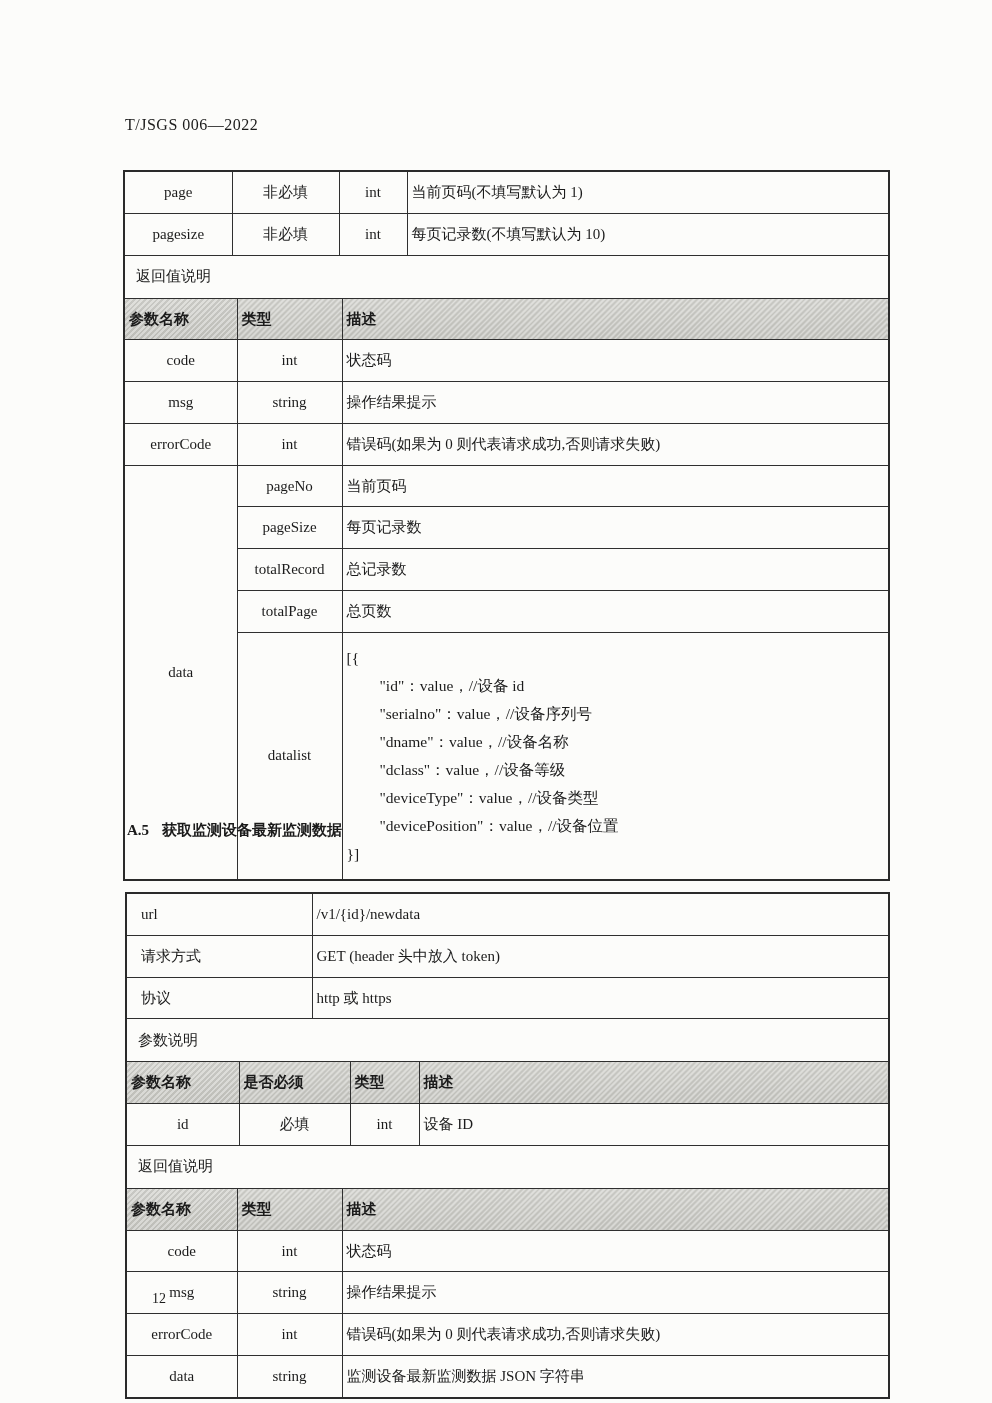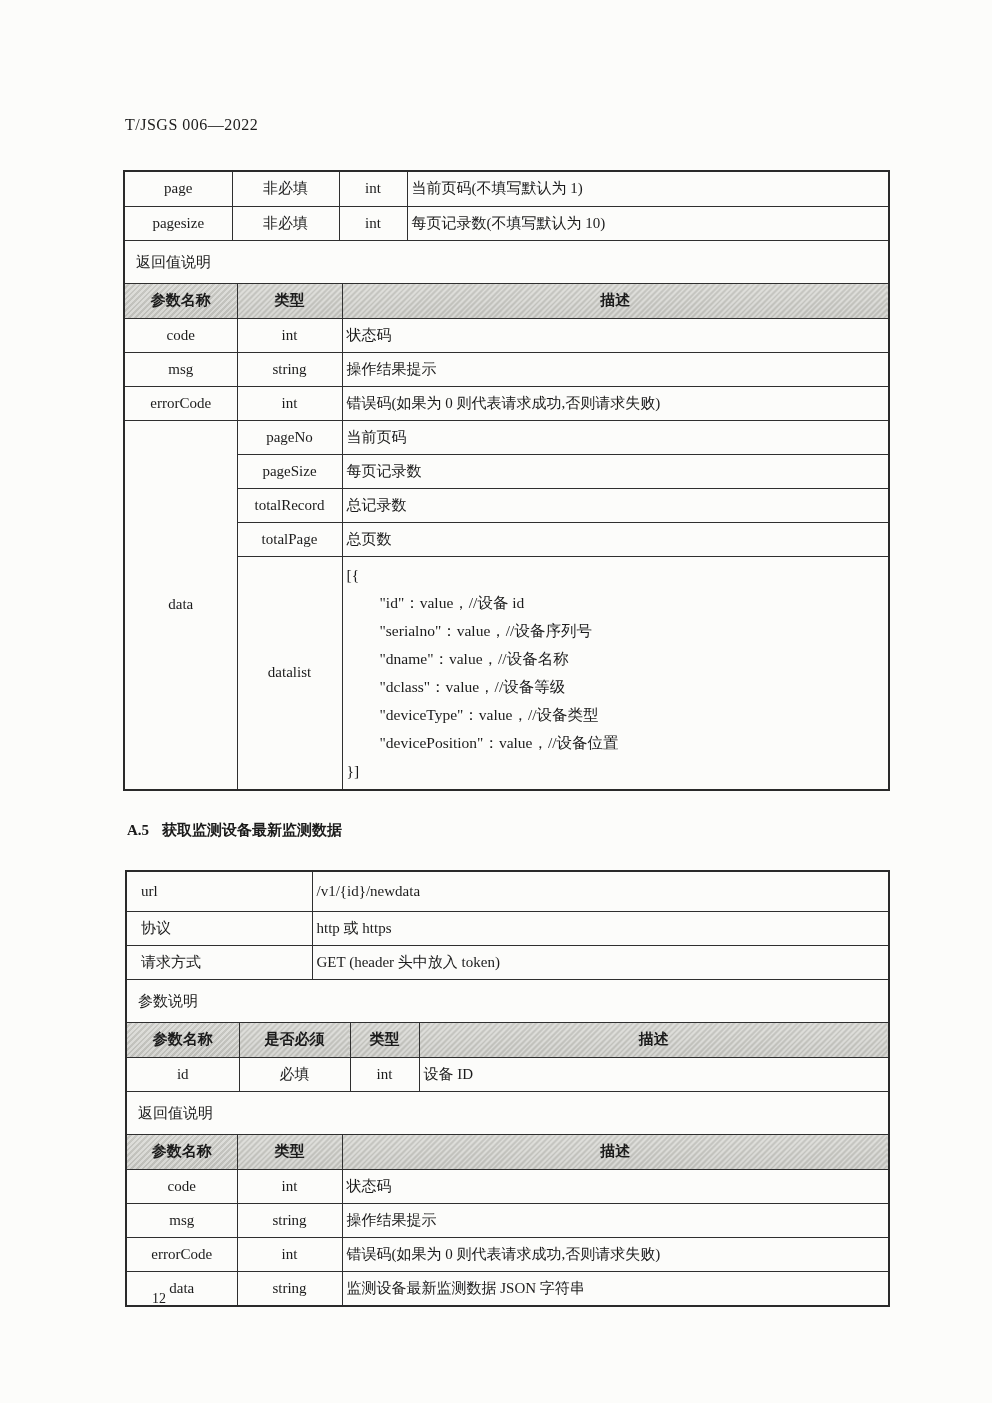--- a/index.html
+++ b/index.html
@@ -13,33 +13,33 @@
     font-size:16px; font-weight:normal; letter-spacing:.5px;
   }
   .tbl {
     position:absolute; border:2px solid #2a2a2a; background:transparent;
   }
   table.sec {
     width:100%; border-collapse:collapse; border-style:hidden; table-layout:fixed;
   }
   table.sec td {
     border:1px solid #2f2f2f; height:34px; vertical-align:middle;
-    font-size:15px; line-height:1.25; color:#1b1b1b; padding:4px 4px;
+    font-size:15px; line-height:1.25; color:#1b1b1b; padding:11px 4px;
     overflow:hidden;
   }
   table.sec tr.tall td { height:39px; }
   td.c { text-align:center; padding:0 2px; }
   td.desc { text-align:left; padding:0 8px 0 10px; }
   .label-row {
     border-top:1px solid #2f2f2f; border-bottom:1px solid #2f2f2f;
     height:44px; display:flex; align-items:center; padding-left:11px;
     font-size:15px;
   }
   tr.gray td {
-    font-weight:bold; text-align:center;
+    font-weight:bold; 
     background-image:
       repeating-linear-gradient(135deg, rgba(255,255,255,.28) 0 2px, rgba(60,60,55,.07) 2px 4px),
       linear-gradient(#d3d3ce, #c7c7c2);
   }
   td.json-cell { vertical-align:top; height:226px; padding:4px 8px 0 10px; }
   .json-line { line-height:28px; font-size:15.5px; white-space:pre; }
   .json-line.ind { padding-left:33px; }
   .sec-heading {
     position:absolute; left:127px; top:821px;
     font-size:15px; font-weight:bold;text-align:right;
@@ -141,39 +141,39 @@
         </td>
       </tr>
     </tbody>
       </table>
   </div>
 
   <div class="sec-heading">
     <span class="num">A.5</span><span>获取监测设备最新监测数据</span>
   </div>
 
-  <div class="tbl" style="left:125px; top:870px; width:765px;">
+  <div class="tbl" style="left:125px; top:892px; width:765px;">
 
     <table class="sec">
       <colgroup>
           <col style="width:185px">
           <col>
         </colgroup>
       <tbody>
           <tr class="tall">
         <td class="desc" style="padding-left:14px">url</td>
         <td class="desc">/v1/{id}/newdata</td>
       </tr>
       <tr>
+        <td class="desc" style="padding-left:14px">请求方式</td>
+        <td class="desc">GET (header 头中放入 token)</td>
+      </tr>
+      <tr>
         <td class="desc" style="padding-left:14px">协议</td>
         <td class="desc">http 或 https</td>
-      </tr>
-      <tr>
-        <td class="desc" style="padding-left:14px">请求方式</td>
-        <td class="desc">GET (header 头中放入 token)</td>
       </tr>
     </tbody>
       </table>
 
     <div class="label-row">参数说明</div>
 
     <table class="sec">
       <colgroup>
           <col style="width:112px">
           <col style="width:111px">

